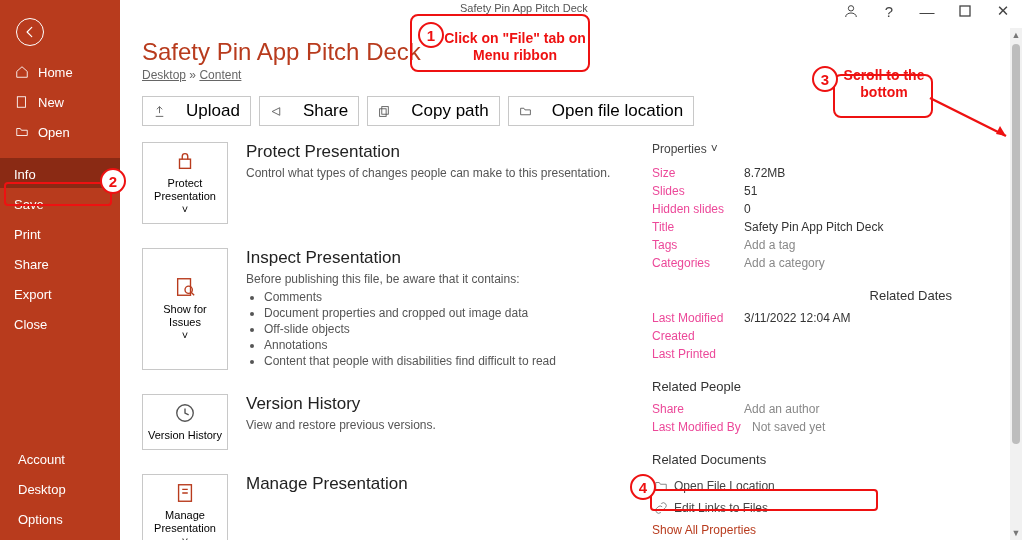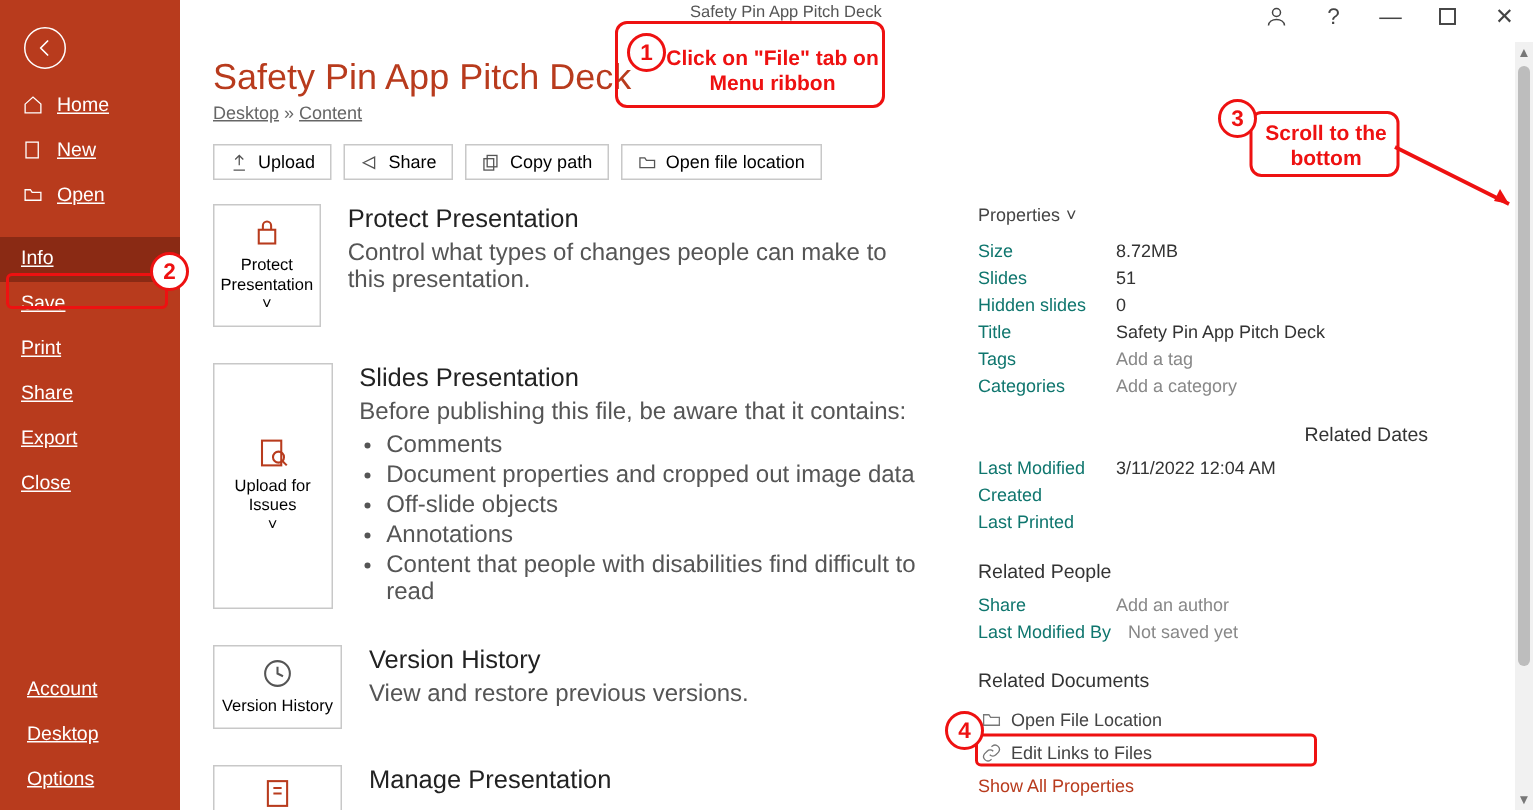--- a/index.html
+++ b/index.html
@@ -2,57 +2,57 @@
 <html><head>
 <meta charset="utf-8">
 <style>
   * { box-sizing: border-box; margin: 0; padding: 0; font-family: "Segoe UI", Arial, sans-serif; }
   html, body { width: 1022px; height: 540px; overflow: hidden; background: #fff; }
   .app { display: flex; width: 100%; height: 100%; position: relative; }
 
   
   .sidebar { width: 120px; background: #b83b1d; color: #fff; display: flex; flex-direction: column; font-size: 13px; position: relative; }
   .back-btn { width: 28px; height: 28px; border: 1.5px solid #fff; border-radius: 50%; display: flex; align-items: center; justify-content: center; margin: 18px 0 10px 16px; cursor: pointer; }
-  .nav-item { display: flex; align-items: flex-start; padding: 6px 14px; gap: 8px; cursor: pointer; height: 30px; text-decoration: underline; }
+  .nav-item { display: flex; align-items: flex-end; padding: 6px 14px; gap: 8px; cursor: pointer; height: 30px; }
   .nav-item.selected { background: #8a2a14; }
   .nav-item .ic { width: 16px; height: 16px; display: inline-flex; align-items: center; justify-content: center; }
   .nav-spacer { height: 12px; }
   .nav-bottom { margin-top: auto; margin-bottom: 6px; }
   .nav-bottom .nav-item { padding: 7px 18px; }
 
   
   .content { flex: 1; position: relative; background: #fff; }
   .titlebar { position: absolute; top: 0; left: 0; right: 0; height: 28px; display: flex; align-items: center; }
   .doc-title-small { position: absolute; left: 340px; top: 2px; font-size: 11px; color: #555; }
   .win-controls { position: absolute; right: 10px; top: 2px; display: flex; gap: 20px; align-items: center; font-size: 15px; color: #444; }
   .win-controls span { cursor: pointer; display:inline-flex; align-items:center; justify-content:center; width:18px; height:18px; }
 
   .main-scroll { position: absolute; top: 28px; left: 0; right: 12px; bottom: 0; overflow-y: auto; padding-left: 22px; }
   .page-title { font-size: 24px; color: #b83b1d; margin-top: 10px; font-weight: 400; }
   .breadcrumb { font-size: 12px; color: #666; margin-top: 2px; }
   .breadcrumb a { color: #666; text-decoration: underline; cursor: pointer; }
 
   .toolbar { display: flex; gap: 8px; margin: 14px 0 16px 0; }
-  .tbtn { border: 1px solid #c8c8c8; background: #fff; padding: 4px 10px; font-size: 12px; display: flex; align-items: center; gap: 6px; cursor: pointer; }
+  .tbtn { border: 1px solid #c8c8c8; background: #fff; padding: 4px 10px; font-size: 17px; display: flex; align-items: center; gap: 20px; cursor: pointer; }
 
   .info-body { display: flex; gap: 40px; }
   .col-left { width: 470px; }
   .section { display: flex; gap: 18px; margin-bottom: 24px; }
   .big-btn { width: 86px; min-height: 56px; border: 1px solid #c8c8c8; background: #fff; display: flex; flex-direction: column; align-items: center; justify-content: center; font-size: 11px; line-height: 1.2; text-align: center; padding: 6px 4px; cursor: pointer; }
   .big-btn .bi { height: 24px; display: flex; align-items: center; justify-content: center; margin-bottom: 4px; }
   .sec-text h3 { font-size: 17px; font-weight: 400; color: #222; margin-bottom: 4px; }
-  .sec-text p, .sec-text li { font-size: 16px; color: #555; }
+  .sec-text p, .sec-text li { font-size: 12px; color: #555; }
   .sec-text ul { list-style: disc; padding-left: 18px; margin-top: 4px; }
   .sec-text li { margin-bottom: 2px; }
 
   .col-right { width: 300px; font-size: 12px; color: #444; }
   .col-right h4 { font-size: 13px; font-weight: 400; color: #333; margin-bottom: 8px; margin-top: 6px; }
   .props-header { display: flex; align-items: center; gap: 4px; cursor: pointer; margin-bottom: 10px; }
   .kv { display: flex; margin-bottom: 4px; }
-  .kv .k { width: 92px; color: #0f766e; }
+  .kv .k { width: 92px; color: #ec4899; }
   .kv .v { color: #333; }
   .kv .v.muted { color: #888; }
   .rel-doc { display: flex; align-items: center; gap: 6px; padding: 4px 2px; cursor: pointer; color: #444; }
   .show-all { color: #b83b1d; font-size: 12px; cursor: pointer; margin-top: 4px; display: inline-block; }
 
   
   .fake-scroll { position: absolute; right: 0; top: 28px; bottom: 0; width: 12px; background: #f1f1f1; }
   .fake-scroll .thumb { position: absolute; left: 2px; right: 2px; top: 16px; height: 400px; background: #bdbdbd; border-radius: 4px; }
   .fake-scroll .arr { position: absolute; left: 0; right: 0; height: 14px; display: flex; align-items: center; justify-content: center; font-size: 9px; color: #777; }
   .fake-scroll .arr.up { top: 0; }
@@ -207,25 +207,25 @@
 
           <div class="section">
             <button class="big-btn">
               <span class="bi">
                   <svg width="22" height="22" viewBox="0 0 24 24" fill="none">
                     <rect x="4" y="3" width="14" height="18" stroke="#b83b1d" stroke-width="1.5"></rect>
                     <circle cx="16" cy="15" r="4" stroke="#b83b1d" stroke-width="1.5"></circle>
                     <path d="M19 18l3 3" stroke="#b83b1d" stroke-width="1.5"></path>
                   </svg>
                 </span>
-              <span>Upload for Issues</span>
+              <span>Show for Issues</span>
                 <span> ˅</span>
             </button>
             <div class="sec-text">
-              <h3>Slides Presentation</h3>
+              <h3>Inspect Presentation</h3>
               <p>Before publishing this file, be aware that it contains:</p>
               <ul>
                 <li>Comments</li>
                 <li>Document properties and cropped out image data</li>
                 <li>Off-slide objects</li>
                 <li>Annotations</li>
                 <li>Content that people with disabilities find difficult to read</li>
               </ul>
             </div>
           </div>
@@ -348,21 +348,21 @@
 
   <div class="bubble" style="left:418px; top:22px;">1</div>
   <div class="ann-box" style="left:410px; top:14px; width:180px; height:58px;"></div>
   <div class="ann-text" style="left:440px; top:30px; width:150px;">Click on "File" tab on Menu ribbon</div>
 
   <div class="bubble" style="left:100px; top:168px;">2</div>
   <div class="ann-box" style="left:4px; top:182px; width:108px; height:24px; border-radius:4px;"></div>
 
   <div class="bubble" style="left:812px; top:66px;">3</div>
   <div class="ann-box" style="left:833px; top:74px; width:100px; height:44px;"></div>
-  <div class="ann-text" style="left:838px; top:80px; width:92px;">Scroll to the bottom</div>
+  <div class="ann-text" style="left:838px; top:67px; width:92px;">Scroll to the bottom</div>
   <svg style="position:absolute; left:928px; top:96px; z-index:55;" width="90" height="60">
       <path d="M2 2 L78 40" stroke="#e11" stroke-width="2.5" fill="none"></path>
       <path d="M78 40 l-10 -2 l4 -8 z" fill="#e11"></path>
     </svg>
 
   <div class="bubble" style="left:630px; top:474px;">4</div>
   <div class="ann-box" style="left:650px; top:489px; width:228px; height:22px; border-radius:4px;"></div>
 </div>
 
 </body></html>

